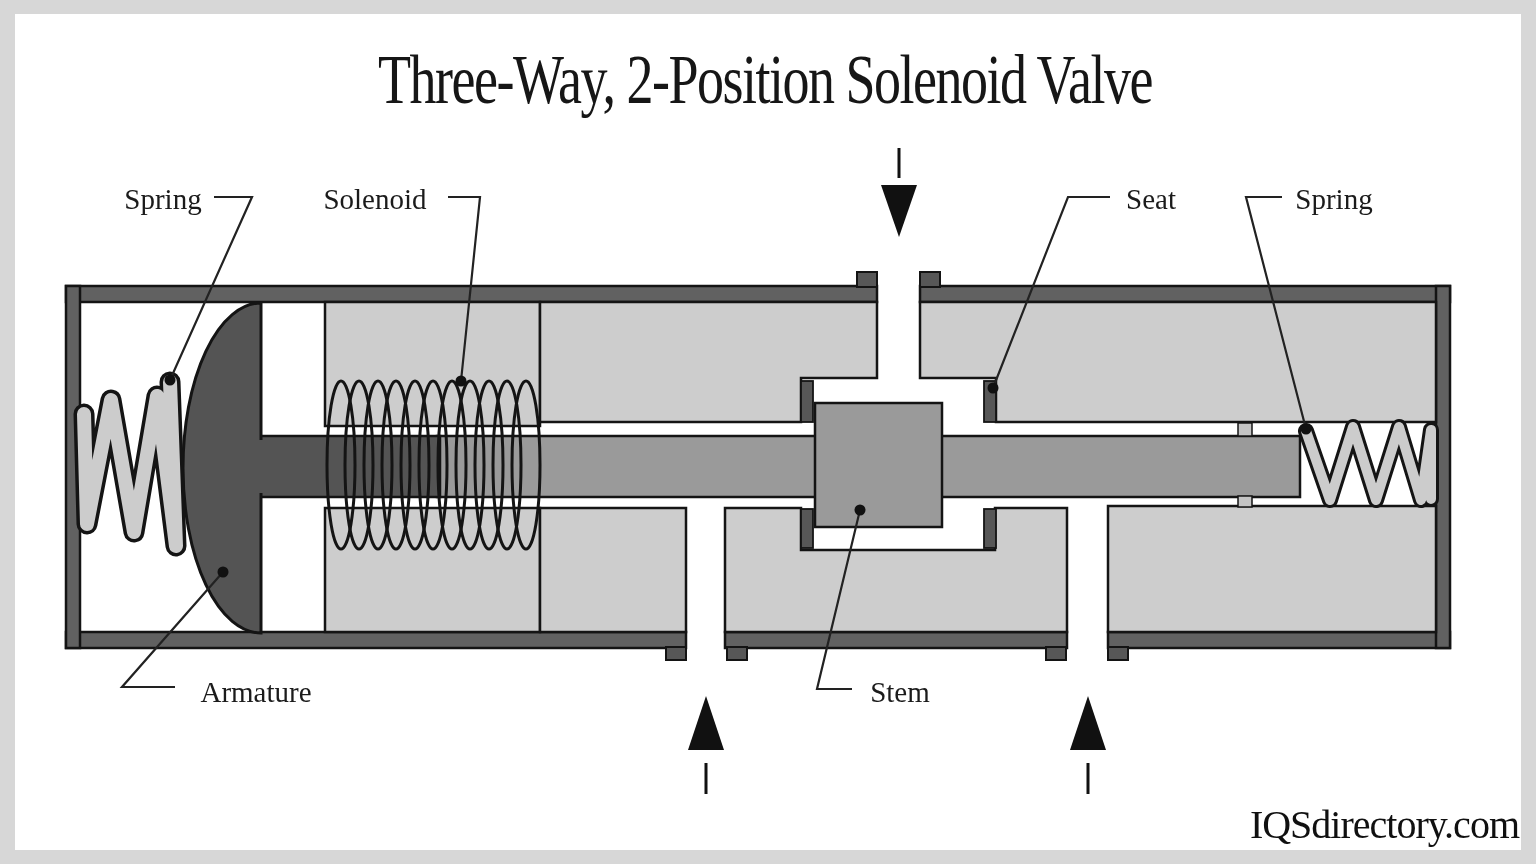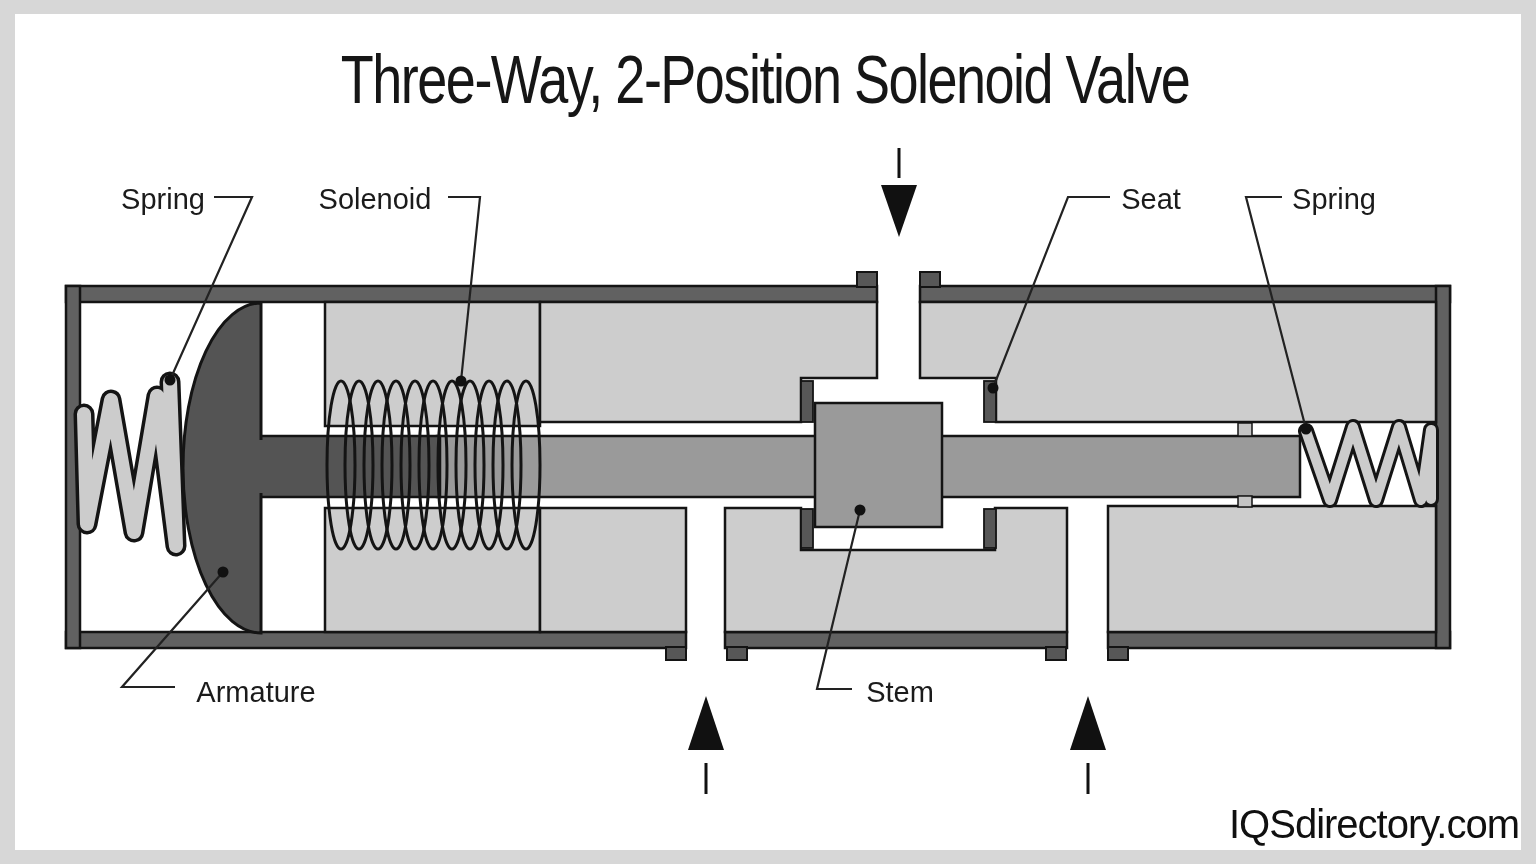--- a/index.html
+++ b/index.html
@@ -1,16 +1,16 @@
 <!DOCTYPE html>
 <html><head>
 <meta charset="utf-8">
 <style>
   html,body{margin:0;padding:0;width:1536px;height:864px;background:#d7d7d7;overflow:hidden;}
-  .stage{position:relative;width:1536px;height:864px;font-family:Liberation Sans, sans-serif;}
+  .stage{position:relative;width:1536px;height:864px;font-family:Liberation Serif, serif;}
   svg{position:absolute;left:0;top:0;}
   text{fill:#1b1b1b;}
   .label-text{font-size:29px;}
   .title-text{font-size:54px;letter-spacing:-1.5px;fill:#161616;}
   .watermark-text{font-size:40px;letter-spacing:-1px;fill:#101010;}
 </style>
 </head>
 <body>
 
 <div class="stage">

